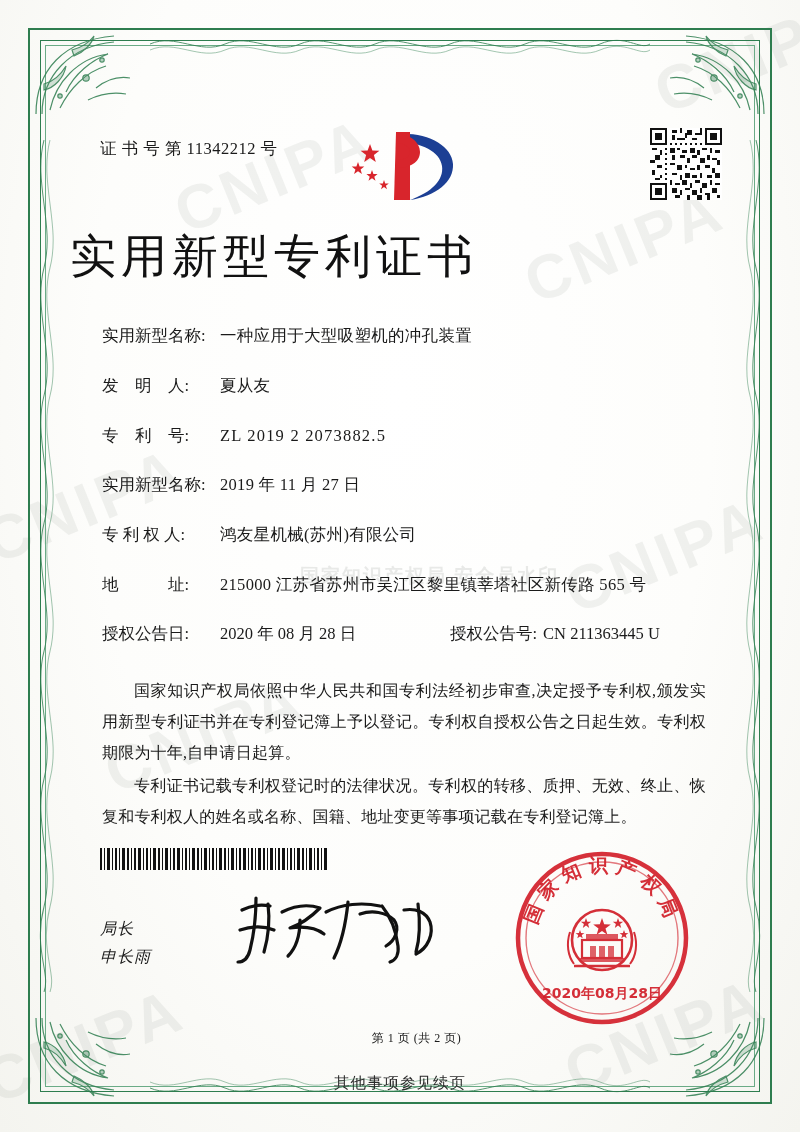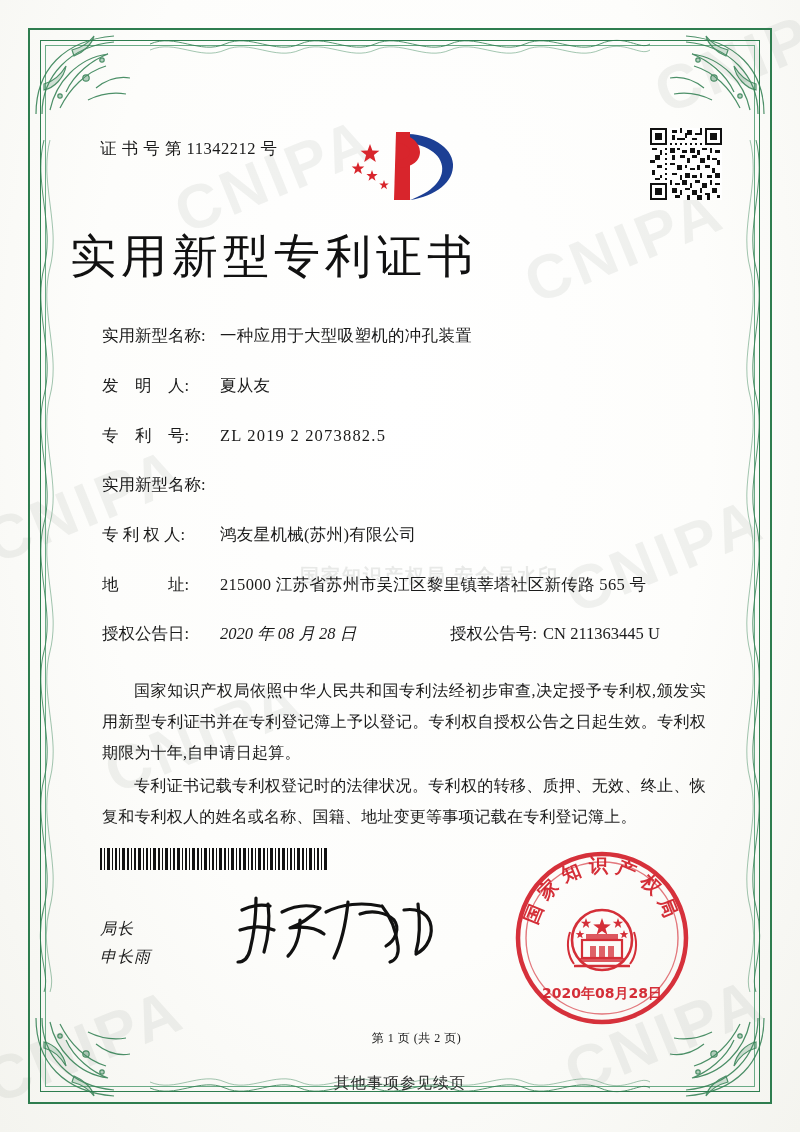--- a/index.html
+++ b/index.html
@@ -177,21 +177,21 @@
     letter-spacing: 1.2px;
   }
   .field-inline-2 {
     display: flex;
     align-items: center;
     font-size: 16.5px;
     margin-bottom: 10px;
     white-space: nowrap;
   }
   .field-inline-2 .lbl { width: 118px; flex: 0 0 auto; }
-  .field-inline-2 .val1 { flex: 0 0 auto; width: 230px; font-style: italic; }
+  .field-inline-2 .val1 { flex: 0 0 auto; width: 230px; }
   .field-inline-2 .lbl2 { flex: 0 0 auto; margin-right: 6px; }
   .field-inline-2 .val2 { flex: 1 1 auto; }
 
   
   .paras {
     margin-top: 30px;
     padding-left: 32px;
     padding-right: 24px;
     font-size: 16px;
     line-height: 1.95;
@@ -530,20 +530,21 @@
         <span class="val">夏从友</span>
       </div>
 
       <div class="field">
         <span class="lbl">专　利　号:</span>
         <span class="val mono">ZL 2019 2 2073882.5</span>
       </div>
 
       <div class="field">
         <span class="lbl">实用新型名称:</span>
+        <span class="val">2019 年 11 月 27 日</span>
       </div>
 
       <div class="field">
         <span class="lbl">专 利 权 人:</span>
         <span class="val">鸿友星机械(苏州)有限公司</span>
       </div>
 
       <div class="field">
         <span class="lbl">地　　　址:</span>
         <span class="val">215000 江苏省苏州市吴江区黎里镇莘塔社区新传路 565 号</span>

